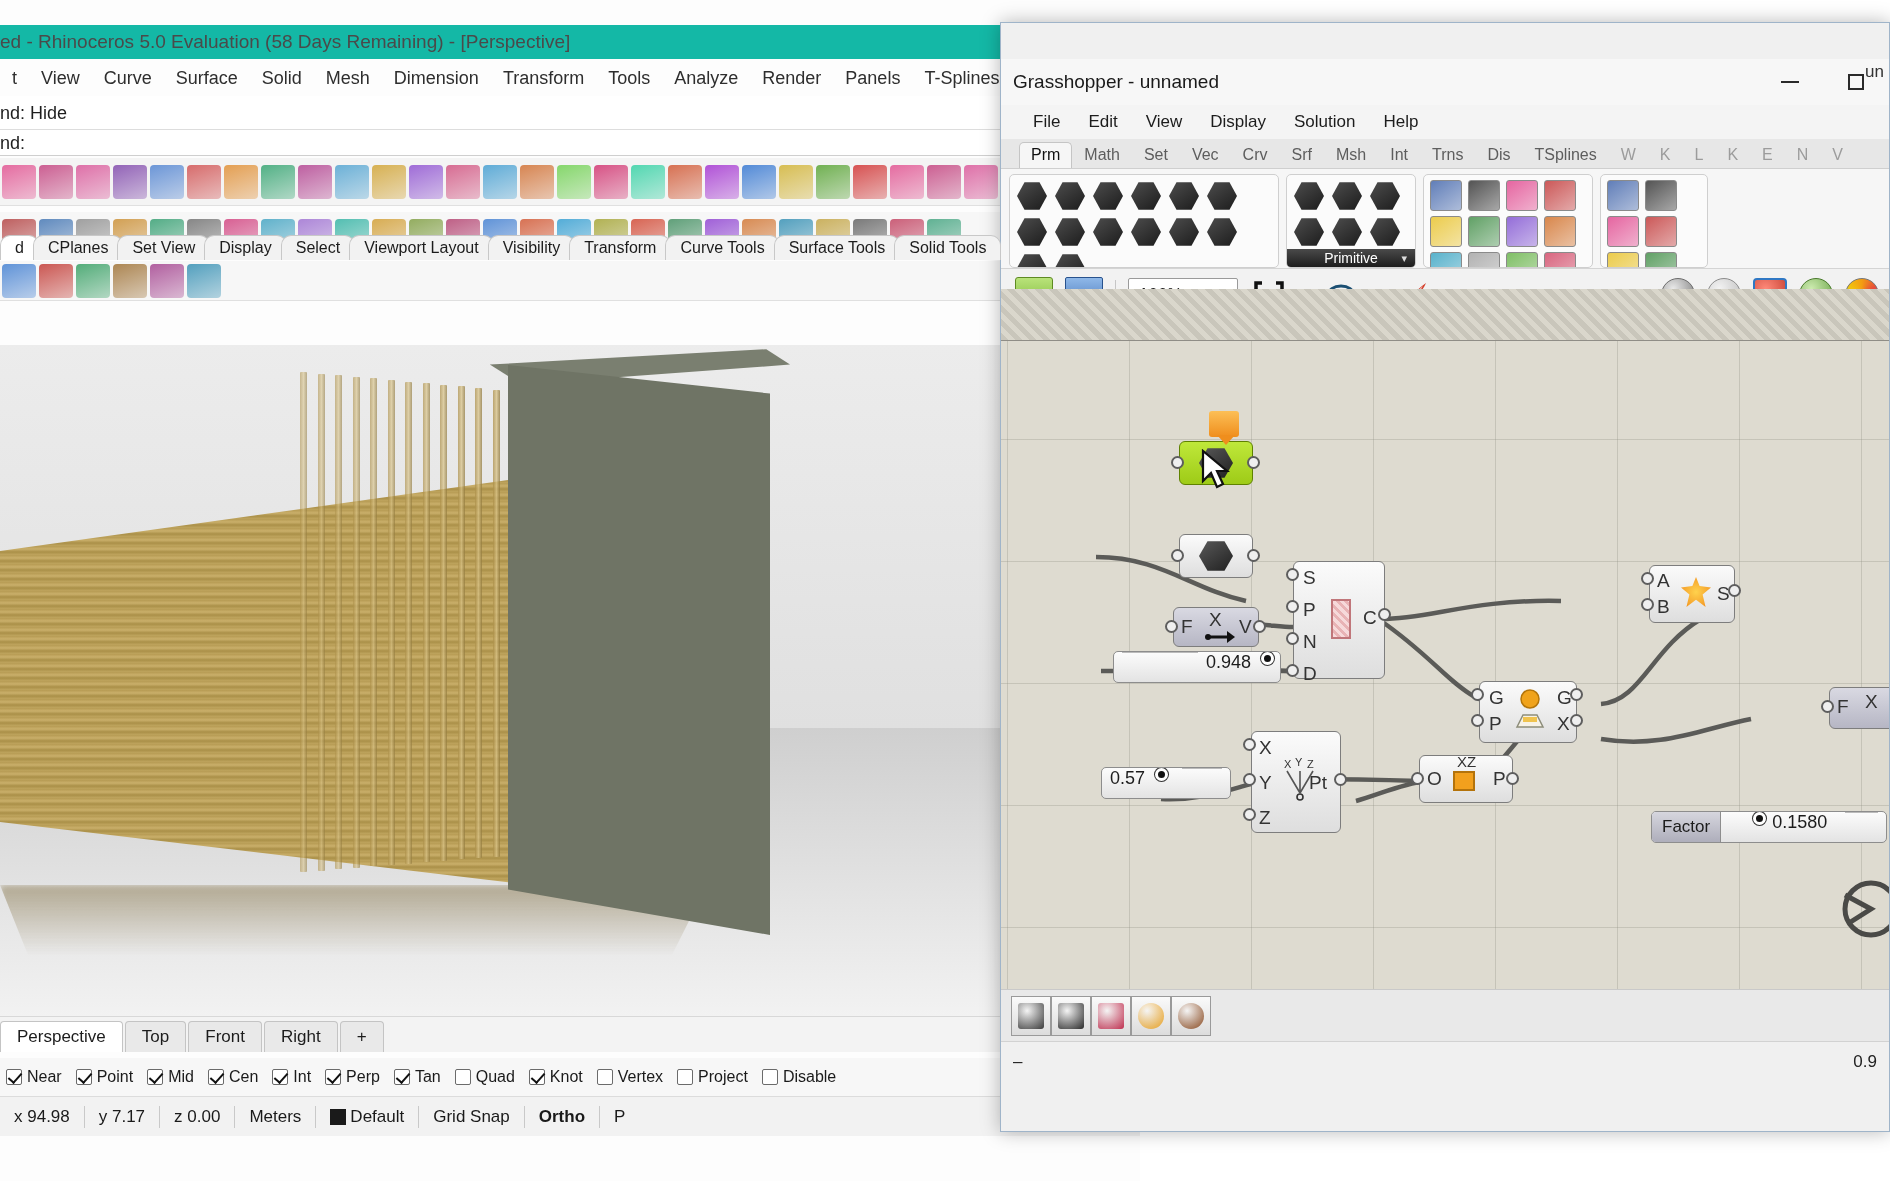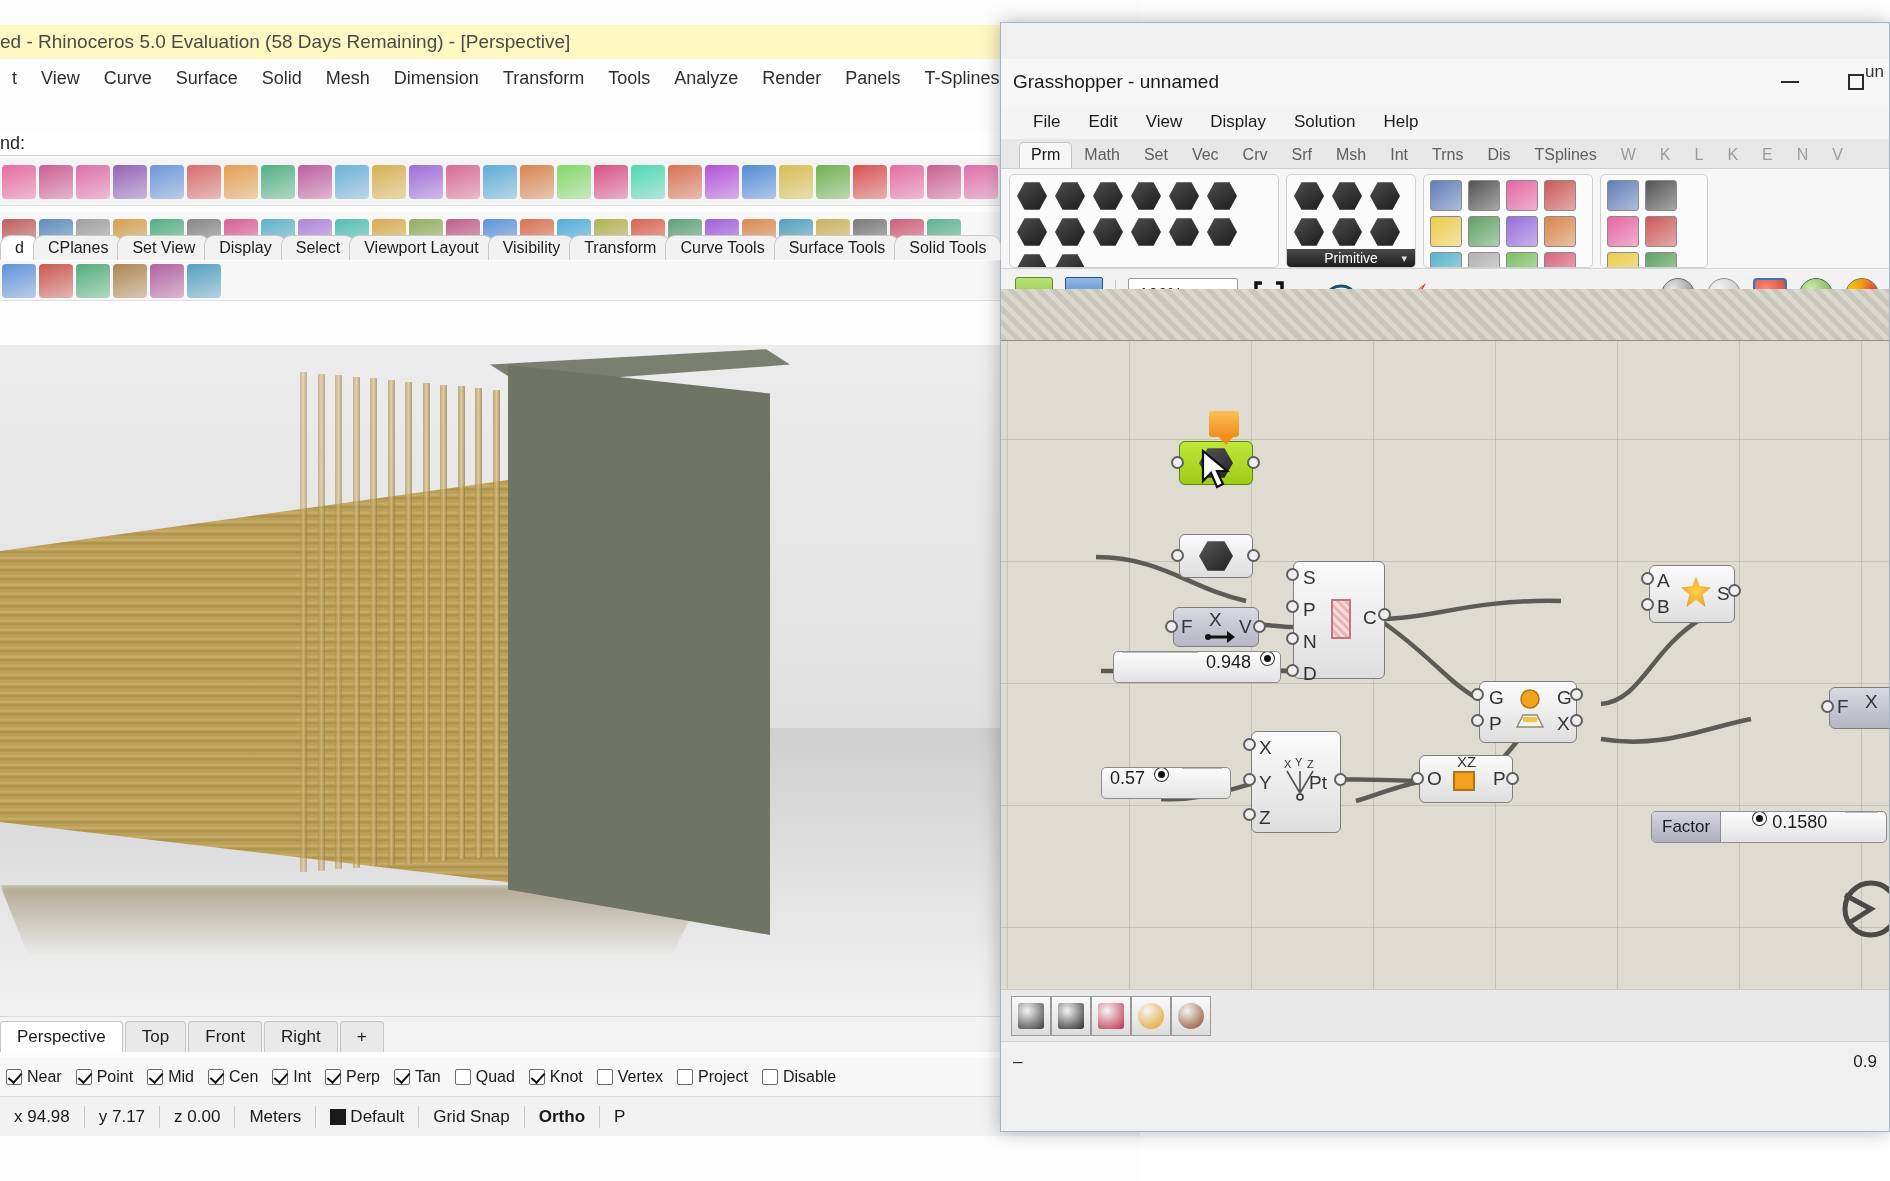--- a/index.html
+++ b/index.html
@@ -10,21 +10,21 @@
     background: #ffffff;
   }
   #root { position: relative; width: 1890px; height: 1181px; }
 
   
   #rhino { position: absolute; left: 0; top: 0; width: 1140px; height: 1181px; background: #fdfdfd; }
 
   .rh-titlebar {
     position: absolute; left: 0; top: 25px; width: 1140px; height: 34px;
     font-size: 19px; color: #4a4a4a; line-height: 34px; padding-left: 0px;
-    background: #fef9c3;
+    background: #14b8a6;
   }
   .rh-menubar {
     position: absolute; left: 0; top: 62px; width: 1140px; height: 32px;
     background: #fdfdfd; display: flex; align-items: center; gap: 0px;
   }
   .rh-menu-item { font-size: 18px; color: #2e2e2e; padding: 0 12px; white-space: nowrap; }
   .rh-cmdline {
     position: absolute; left: 0; top: 96px; width: 1140px; height: 34px;
     font-size: 18px; color: #1e1e1e; line-height: 34px;
     background: #ffffff; border-bottom: 1px solid #ddd;
@@ -262,20 +262,21 @@
         <div class="rh-menu-item">Dimension</div>
         <div class="rh-menu-item">Transform</div>
         <div class="rh-menu-item">Tools</div>
         <div class="rh-menu-item">Analyze</div>
         <div class="rh-menu-item">Render</div>
         <div class="rh-menu-item">Panels</div>
         <div class="rh-menu-item">T-Splines</div>
         <div class="rh-menu-item">Help</div>
       </div>
 
+    <div class="rh-cmdline">nd: Hide</div>
     <div class="rh-cmdline2">nd:</div>
 
     <div class="rh-toolrow r1" id="rh-row1">
         <div class="tico" style="background: linear-gradient(160deg, rgba(225, 74, 140, 0.8), rgba(225, 74, 140, 0.333)); border-radius: 4px;"></div>
         <div class="tico" style="background: linear-gradient(160deg, rgba(194, 58, 122, 0.8), rgba(194, 58, 122, 0.333)); border-radius: 4px;"></div>
         <div class="tico" style="background: linear-gradient(160deg, rgba(217, 79, 149, 0.8), rgba(217, 79, 149, 0.333)); border-radius: 4px;"></div>
         <div class="tico" style="background: linear-gradient(160deg, rgba(122, 63, 168, 0.8), rgba(122, 63, 168, 0.333)); border-radius: 4px;"></div>
         <div class="tico" style="background: linear-gradient(160deg, rgba(74, 127, 208, 0.8), rgba(74, 127, 208, 0.333)); border-radius: 4px;"></div>
         <div class="tico" style="background: linear-gradient(160deg, rgba(208, 74, 74, 0.8), rgba(208, 74, 74, 0.333)); border-radius: 4px;"></div>
         <div class="tico" style="background: linear-gradient(160deg, rgba(224, 138, 42, 0.8), rgba(224, 138, 42, 0.333)); border-radius: 4px;"></div>

